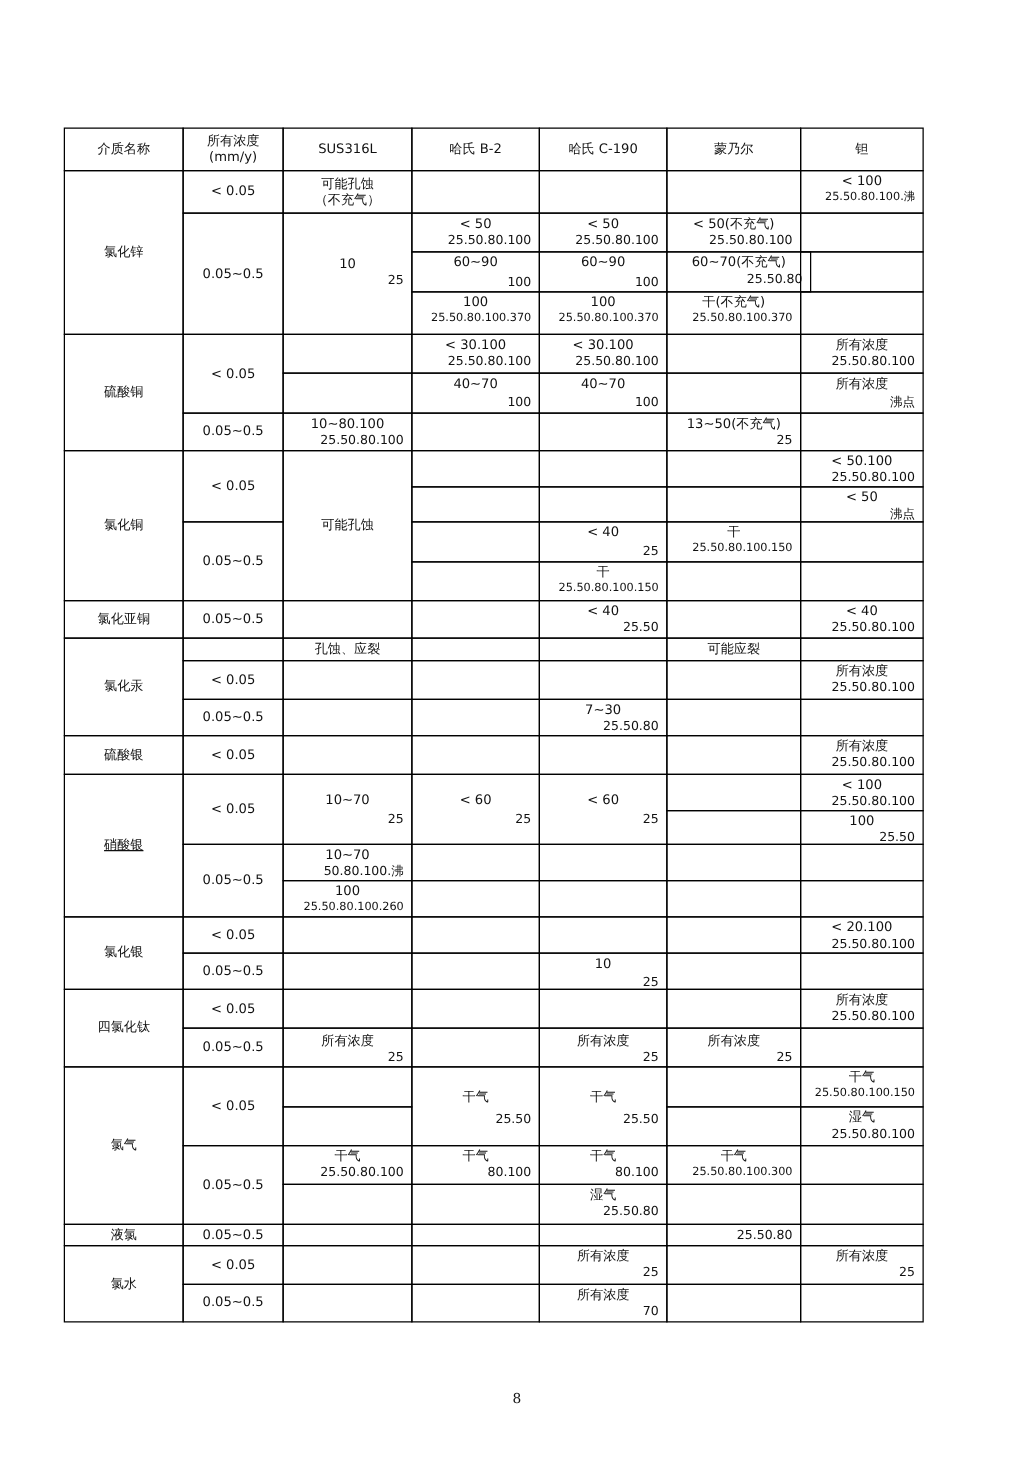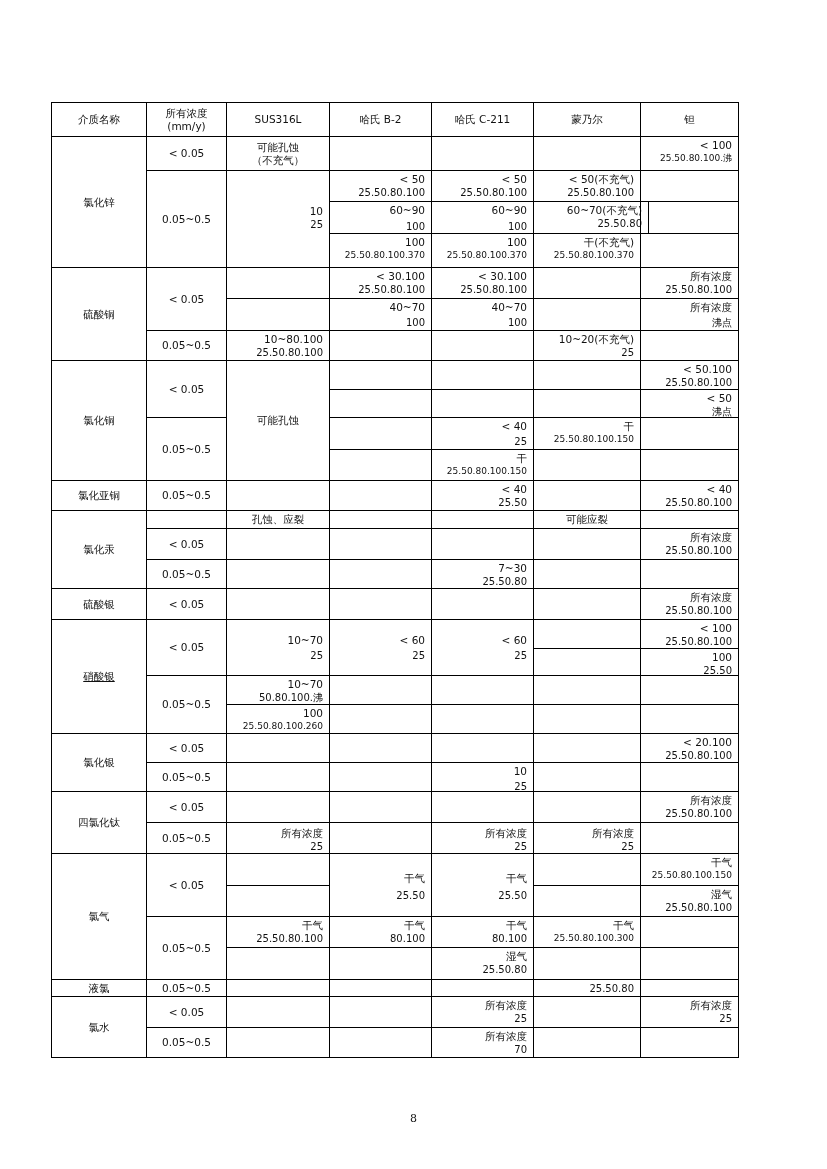--- a/index.html
+++ b/index.html
@@ -4,21 +4,21 @@
 <style>
   html, body { margin:0; padding:0; background:#ffffff; }
   body { width:827px; height:1169px; position:relative; overflow:hidden;
          font-family:"DejaVu Sans","Liberation Sans",sans-serif; color:#111; }
   #page { position:absolute; left:0; top:0; width:827px; height:1169px;margin-top:43px; }
   .cell { position:absolute; box-sizing:border-box; border:1px solid #000;
           margin-left:-1px; margin-top:-1px; font-size:10.5px; line-height:13px;
           overflow:hidden; }
   .center { display:flex; align-items:center; justify-content:center; text-align:center; }
   .val { padding:2px 6px 0 6px; }
-  .val .a { display:block; text-align:right; }
+  .val .a { display:block; text-align:center; }
   .val .b { display:block; text-align:right; font-size:10px; }
   .val .b.small { font-size:9px; }
   .pagenum { position:absolute; left:0; width:827px; top:1069px; text-align:center;
              font-family:"DejaVu Serif","Liberation Serif",serif; font-size:11px; }
 </style>
 </head>
 <body>
 
 <div id="page">
   <div id="grid">
@@ -38,21 +38,21 @@
           <div>SUS316L</div>
         </div>
       </div>
       <div class="cell center" style="left: 330px; width: 103px; top: 60px; height: 35px;">
         <div>
           <div>哈氏 B-2</div>
         </div>
       </div>
       <div class="cell center" style="left: 432px; width: 103px; top: 60px; height: 35px;">
         <div>
-          <div>哈氏 C-211</div>
+          <div>哈氏 C-190</div>
         </div>
       </div>
       <div class="cell center" style="left: 534px; width: 108px; top: 60px; height: 35px;">
         <div>
           <div>蒙乃尔</div>
         </div>
       </div>
       <div class="cell center" style="left: 641px; width: 99px; top: 60px; height: 35px;">
         <div>
           <div>钽</div>
@@ -172,21 +172,21 @@
           <div>0.05~0.5</div>
         </div>
       </div>
       <div class="cell val" style="left: 227px; width: 104px; top: 288px; height: 31px;">
         <span class="a">10~80.100</span>
         <span class="b">25.50.80.100</span>
       </div>
       <div class="cell" style="left: 330px; width: 103px; top: 288px; height: 31px;"></div>
       <div class="cell" style="left: 432px; width: 103px; top: 288px; height: 31px;"></div>
       <div class="cell val" style="left: 534px; width: 108px; top: 288px; height: 31px;">
-        <span class="a">10~20(不充气)</span>
+        <span class="a">13~50(不充气)</span>
         <span class="b">25</span>
       </div>
       <div class="cell" style="left: 641px; width: 99px; top: 288px; height: 31px;"></div>
       <div class="cell center" style="left: 52px; width: 96px; top: 318px; height: 121px;">
         <div>
           <div>氯化铜</div>
         </div>
       </div>
       <div class="cell center" style="left: 147px; width: 81px; top: 318px; height: 58px;">
         <div>

